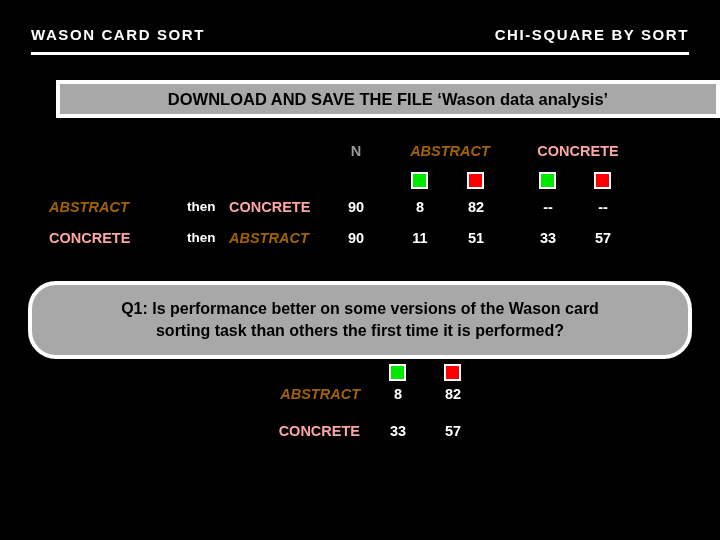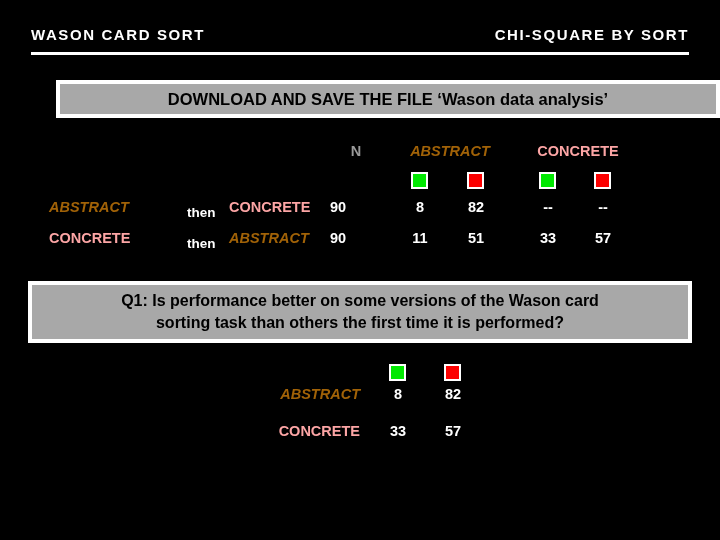--- a/index.html
+++ b/index.html
@@ -61,24 +61,25 @@
     justify-content: center;
   }
   .banner-download {
     left: 28px; top: 80px;
     width: 664px; height: 38px;
     font-size: 16.5px;
     margin-left: 28px;
   }
   .banner-question {
     left: 28px; top: 281px;
-    width: 664px; height: 62px;
+    width: 664px; height: 78px;
     font-size: 16px;
     line-height: 1.35;
     padding: 0 22px;
+    border-radius: 28px;
   }
   .banner-question .qtext { display: block; }
 
   
   .table1 {
     position: absolute;
     left: 0; top: 143px;
     width: 720px;
   }
   .t1row {
@@ -86,23 +87,23 @@
     height: 31px;
   }
   .cell {
     position: absolute;
     white-space: nowrap;
     font-size: 14.5px;
     font-weight: bold;
     color: #ffffff;
   }
   .c-label  { left: 49px;  text-align: left; }
-  .c-then   { left: 187px; text-align: left; font-size: 13.5px; margin-top: 6px; }
+  .c-then   { left: 187px; text-align: left; font-size: 13.5px; }
   .c-target { left: 229px; text-align: left; }
-  .c-n      { left: 330px; width: 52px; }
+  .c-n      { left: 330px; width: 52px; text-align: center; }
   .c-v1     { left: 392px; width: 56px; text-align: center; }
   .c-v2     { left: 448px; width: 56px; text-align: center; }
   .c-v3     { left: 520px; width: 56px; text-align: center; }
   .c-v4     { left: 575px; width: 56px; text-align: center; }
 
   .abstract { color: #a16207; font-style: italic; }
   .concrete { color: #fca5a5; }
   .gray     { color: #9a9a9a; }
 
   .h-n {

